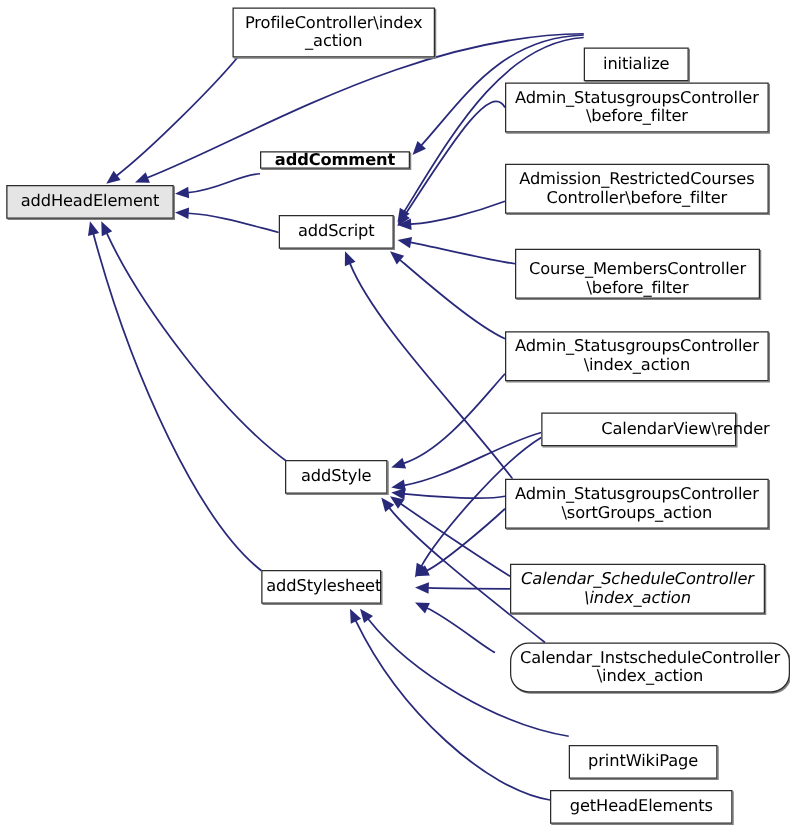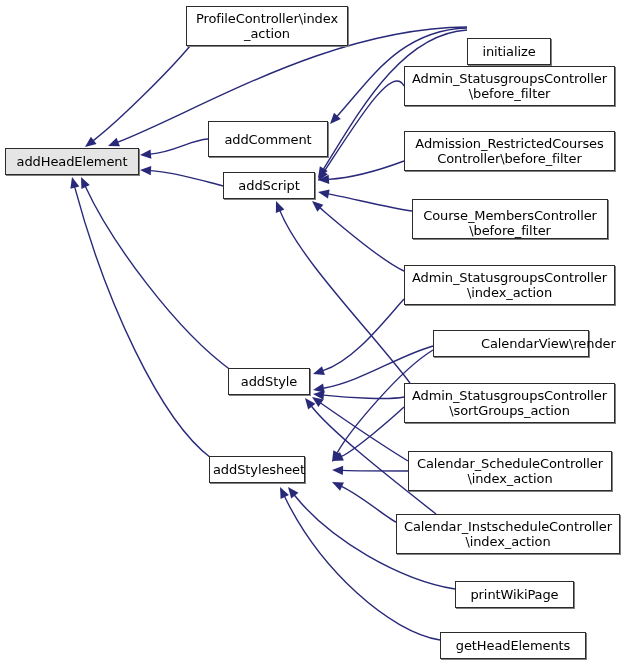--- a/index.html
+++ b/index.html
@@ -110,37 +110,37 @@
         <polygon points="332,482 343.91421065492403,482.4599831193581 340.0399866355414,490.8044656226437"></polygon>
         <polygon points="288,487 298.43712904985904,492.76422910687876 291.22666698594395,498.4781801763964"></polygon>
         <polygon points="280,487 288.9194457862944,494.9122365273894 280.6316764964253,498.90634220925403"></polygon>
       </g>
   </svg>
 
   <div id="node-layer">
       <div class="node-box focus" style="left: 5px; top: 148px; width: 134px; height: 27px;"><span class="node-label">addHeadElement</span></div>
       <div class="node-box" style="left: 186px; top: 6px; width: 162px; height: 40px;"><span class="node-label">ProfileController\index
 _action</span></div>
-      <div class="node-box" style="left: 208px; top: 121px; width: 120px; height: 36px;"><span class="node-label">addComment</span></div>
+      <div class="node-box" style="left: 208px; top: 121px; width: 120px; height: 14px; font-weight: bold;"><span class="node-label">addComment</span></div>
       <div class="node-box" style="left: 223px; top: 172px; width: 92px; height: 27px;"><span class="node-label">addScript</span></div>
       <div class="node-box" style="left: 228px; top: 368px; width: 82px; height: 27px;"><span class="node-label">addStyle</span></div>
       <div class="node-box" style="left: 209px; top: 456px; width: 96px; height: 27px;"><span class="node-label">addStylesheet</span></div>
       <div class="node-box" style="left: 467px; top: 14px; width: 84px; height: 27px; margin-top: 24px;"><span class="node-label">initialize</span></div>
       <div class="node-box" style="left: 404px; top: 66px; width: 211px; height: 40px;"><span class="node-label">Admin_StatusgroupsController
 \before_filter</span></div>
       <div class="node-box" style="left: 404px; top: 131px; width: 211px; height: 40px;"><span class="node-label">Admission_RestrictedCourses
 Controller\before_filter</span></div>
       <div class="node-box" style="left: 412px; top: 199px; width: 196px; height: 40px; align-items: flex-end;"><span class="node-label">Course_MembersController
 \before_filter</span></div>
       <div class="node-box" style="left: 404px; top: 265px; width: 211px; height: 40px;"><span class="node-label">Admin_StatusgroupsController
 \index_action</span></div>
       <div class="node-box" style="left: 433px; top: 330px; width: 156px; height: 27px; padding-left: 44px;"><span class="node-label">CalendarView\render</span></div>
       <div class="node-box" style="left: 404px; top: 383px; width: 211px; height: 40px;"><span class="node-label">Admin_StatusgroupsController
 \sortGroups_action</span></div>
-      <div class="node-box" style="left: 408px; top: 451px; width: 204px; height: 40px;"><span class="node-label">Calendar_ScheduleController
+      <div class="node-box" style="left: 408px; top: 451px; width: 204px; height: 40px; font-style: italic;"><span class="node-label">Calendar_ScheduleController
 \index_action</span></div>
-      <div class="node-box" style="left: 396px; top: 514px; width: 224px; height: 40px;"><span class="node-label">Calendar_InstscheduleController
+      <div class="node-box" style="left: 408px; top: 514px; width: 224px; height: 40px; border-radius: 15px;"><span class="node-label">Calendar_InstscheduleController
 \index_action</span></div>
-      <div class="node-box" style="left: 455px; top: 581px; width: 119px; height: 27px;"><span class="node-label">printWikiPage</span></div>
+      <div class="node-box" style="left: 455px; top: 596px; width: 119px; height: 27px;"><span class="node-label">printWikiPage</span></div>
       <div class="node-box" style="left: 440px; top: 632px; width: 146px; height: 27px;"><span class="node-label">getHeadElements</span></div>
     </div>
 
 </div>
 
 </body></html>

